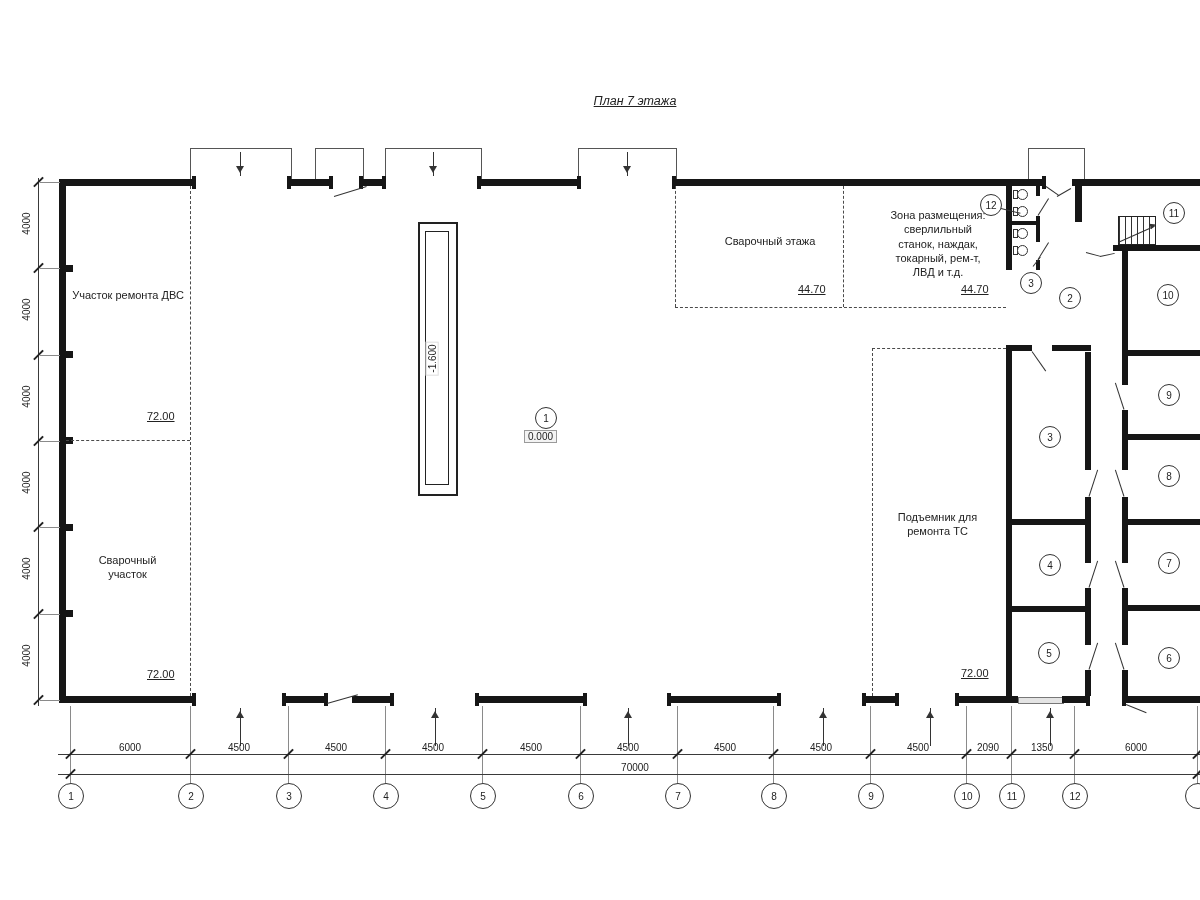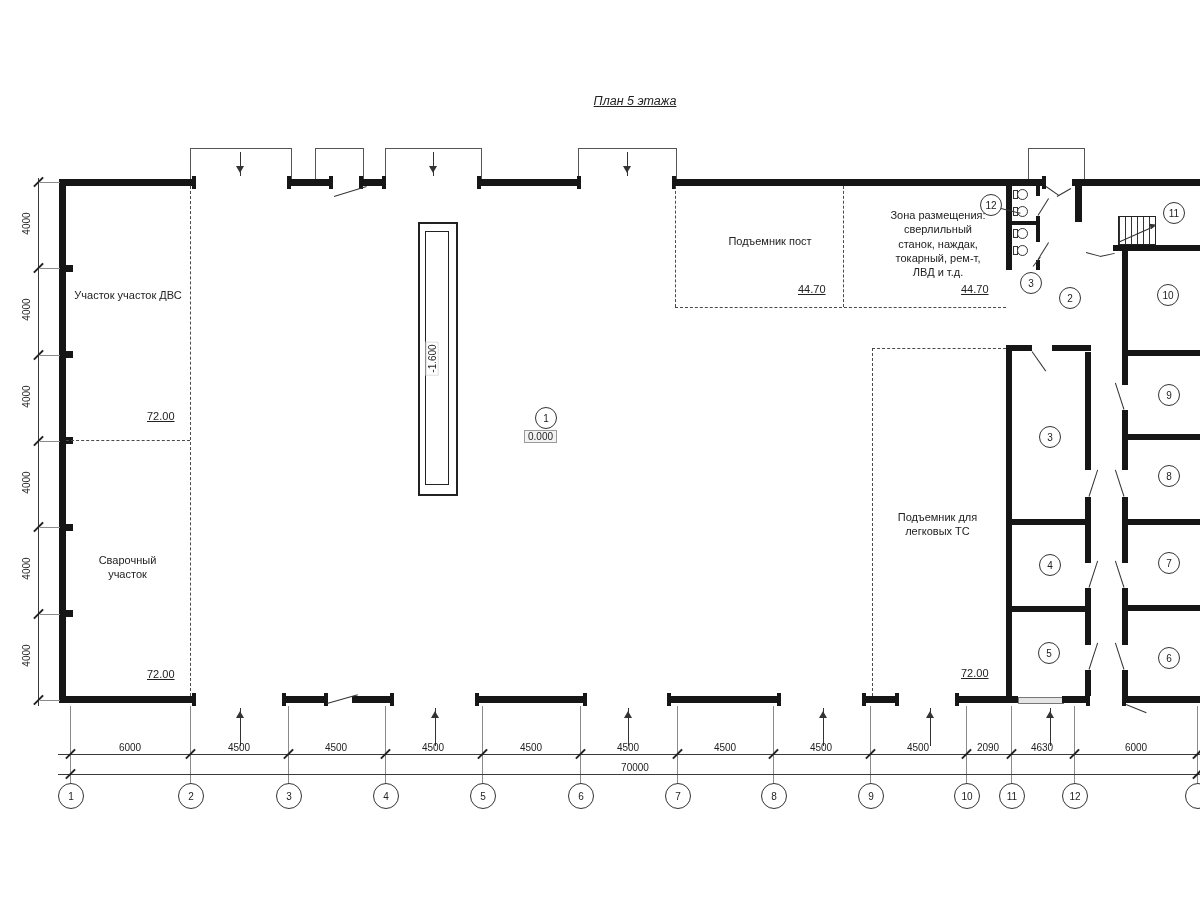--- a/index.html
+++ b/index.html
@@ -37,21 +37,21 @@
   .win{position:absolute;border:1px solid #777;background:#e4e4e4}
   .fxc{position:absolute;width:9px;height:9px;border:1px solid #333;border-radius:50%;background:#fff}
   .fxt{position:absolute;width:3px;height:7px;border:1px solid #333;background:#fff}
   .title{position:absolute;font-size:12.5px;font-style:italic;text-decoration:underline;
          text-align:center;width:160px}
   .ah{position:absolute;width:0;height:0;border:3px solid transparent;border-left:6px solid #333}
 </style>
 </head>
 <body>
 
-<div class="title" style="left:555px;top:94px">План 5 этажа</div>
+<div class="title" style="left:555px;top:94px">План 7 этажа</div>
 
 <div class="gate" style="left:190px;top:148px;width:100px"></div>
 <div class="gate" style="left:315px;top:148px;width:47px"></div>
 <div class="gate" style="left:385px;top:148px;width:95px"></div>
 <div class="gate" style="left:578px;top:148px;width:97px"></div>
 <div class="gate" style="left:1028px;top:148px;width:55px"></div>
 <div class="arr arrD" style="left:240px;top:152px;height:24px"></div>
 <div class="arr arrD" style="left:433px;top:152px;height:24px"></div>
 <div class="arr arrD" style="left:627px;top:152px;height:24px"></div>
 
@@ -181,25 +181,25 @@
 <div class="w" style="left:1128px;top:605px;width:72px;height:6px"></div>
 
 <div class="leaf" style="left:1089px;top:496px;width:28px;transform:rotate(-72deg)"></div>
 <div class="leaf" style="left:1089px;top:587px;width:28px;transform:rotate(-72deg)"></div>
 <div class="leaf" style="left:1089px;top:669px;width:28px;transform:rotate(-72deg)"></div>
 <div class="leaf" style="left:1124px;top:409px;width:28px;transform:rotate(-108deg)"></div>
 <div class="leaf" style="left:1124px;top:496px;width:28px;transform:rotate(-108deg)"></div>
 <div class="leaf" style="left:1124px;top:587px;width:28px;transform:rotate(-108deg)"></div>
 <div class="leaf" style="left:1124px;top:669px;width:28px;transform:rotate(-108deg)"></div>
 
-<div class="lbl" style="left:70px;top:288px;width:116px">Участок участок ДВС</div>
+<div class="lbl" style="left:70px;top:288px;width:116px">Участок ремонта ДВС</div>
 <div class="lbl" style="left:85px;top:553px;width:85px">Сварочный участок</div>
-<div class="lbl" style="left:705px;top:234px;width:130px">Подъемник пост</div>
+<div class="lbl" style="left:705px;top:234px;width:130px">Сварочный этажа</div>
 <div class="lbl" style="left:887px;top:208px;width:102px;font-size:11px">Зона размещения: сверлильный станок, наждак, токарный, рем-т, ЛВД и т.д.</div>
-<div class="lbl" style="left:880px;top:510px;width:115px">Подъемник для легковых ТС</div>
+<div class="lbl" style="left:880px;top:510px;width:115px">Подъемник для ремонта ТС</div>
 
 <div class="elev" style="left:147px;top:410px">72.00</div>
 <div class="elev" style="left:147px;top:668px">72.00</div>
 <div class="elev" style="left:961px;top:667px">72.00</div>
 <div class="elev" style="left:798px;top:283px">44.70</div>
 <div class="elev" style="left:961px;top:283px">44.70</div>
 
 <div class="circ" style="left:535px;top:407px">1</div>
 <div class="zbox" style="left:524px;top:430px">0.000</div>
 
@@ -277,21 +277,21 @@
 <div class="dim" style="left:130px;top:742px">6000</div>
 <div class="dim" style="left:239px;top:742px">4500</div>
 <div class="dim" style="left:336px;top:742px">4500</div>
 <div class="dim" style="left:433px;top:742px">4500</div>
 <div class="dim" style="left:531px;top:742px">4500</div>
 <div class="dim" style="left:628px;top:742px">4500</div>
 <div class="dim" style="left:725px;top:742px">4500</div>
 <div class="dim" style="left:821px;top:742px">4500</div>
 <div class="dim" style="left:918px;top:742px">4500</div>
 <div class="dim" style="left:988px;top:742px">2090</div>
-<div class="dim" style="left:1042px;top:742px">4630</div>
+<div class="dim" style="left:1042px;top:742px">1350</div>
 <div class="dim" style="left:1136px;top:742px">6000</div>
 <div class="dim" style="left:635px;top:762px">70000</div>
 
 <div class="bub" style="left:58px;top:783px">1</div>
 <div class="bub" style="left:178px;top:783px">2</div>
 <div class="bub" style="left:276px;top:783px">3</div>
 <div class="bub" style="left:373px;top:783px">4</div>
 <div class="bub" style="left:470px;top:783px">5</div>
 <div class="bub" style="left:568px;top:783px">6</div>
 <div class="bub" style="left:665px;top:783px">7</div>

